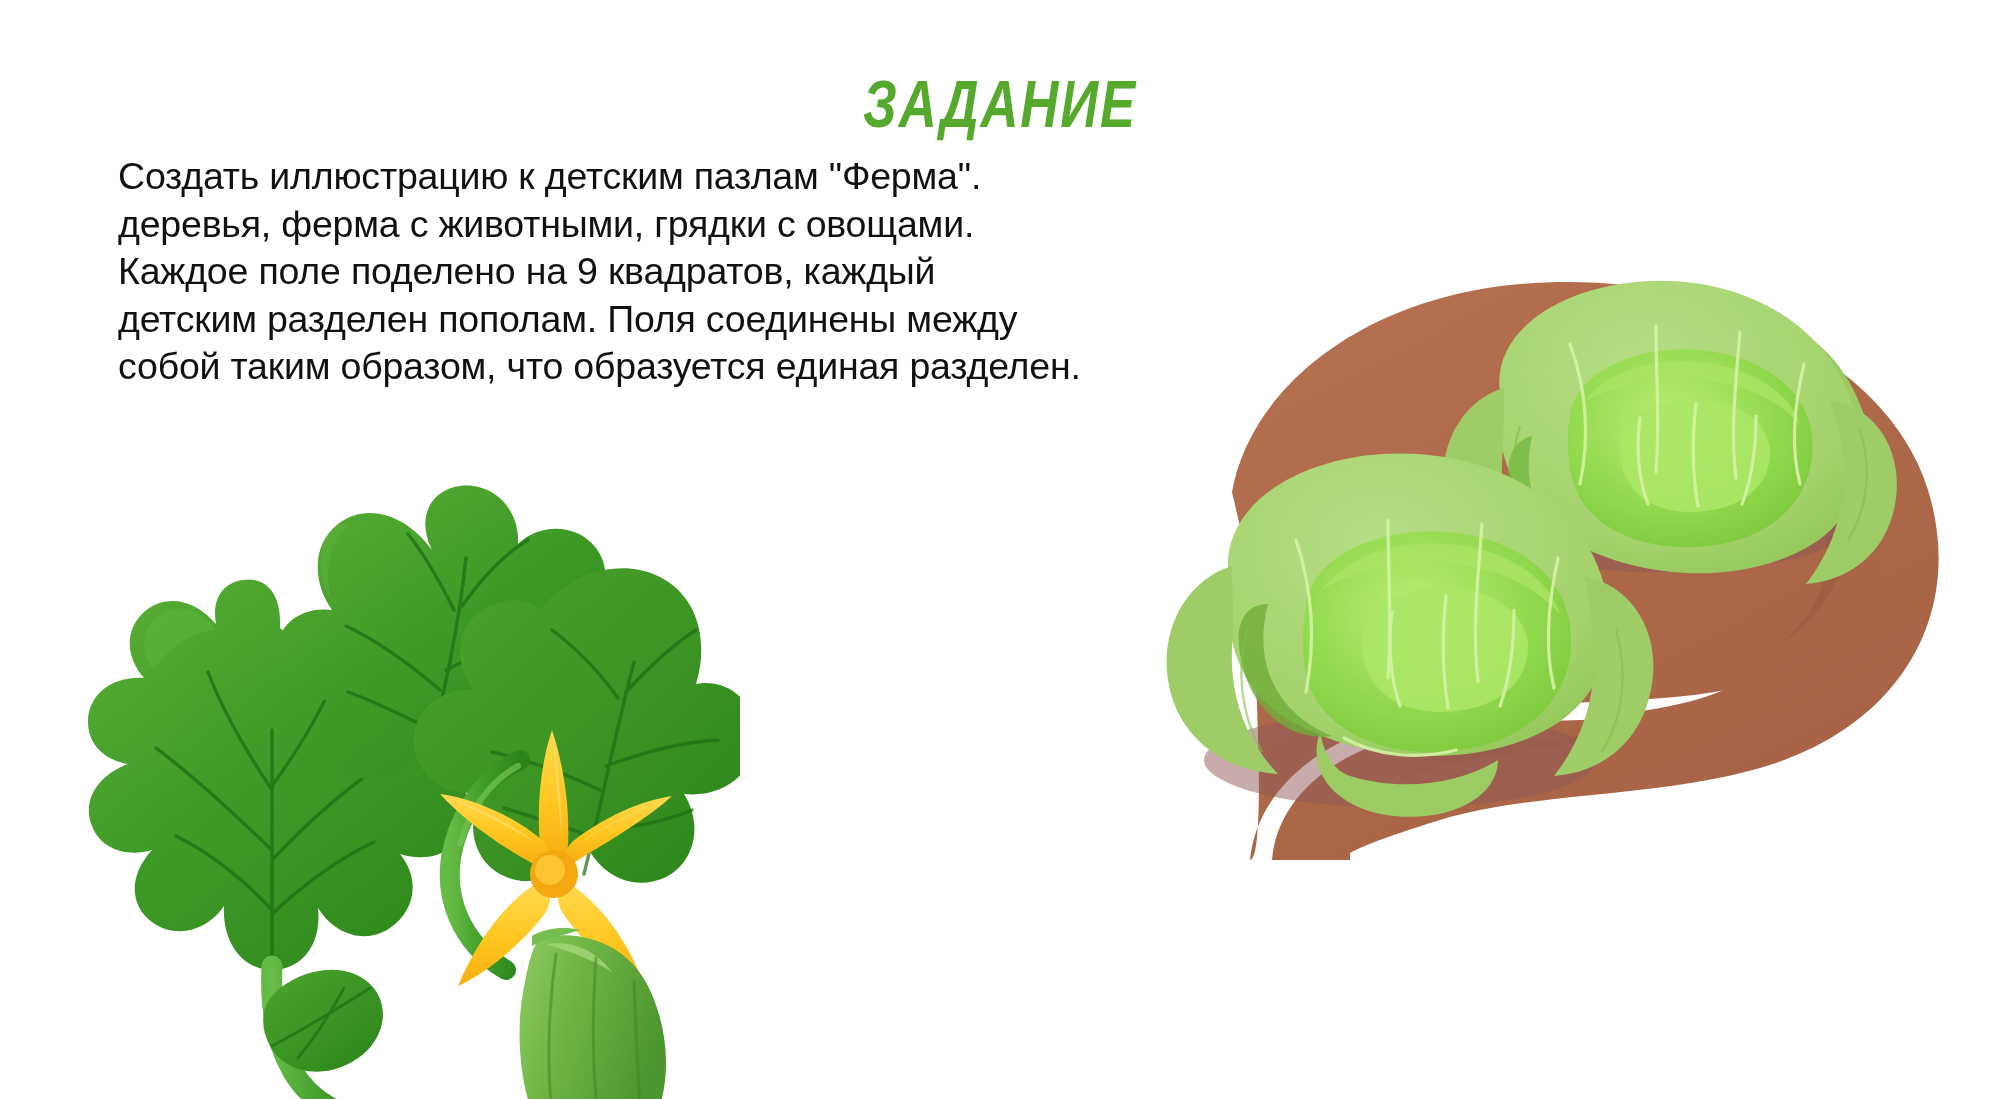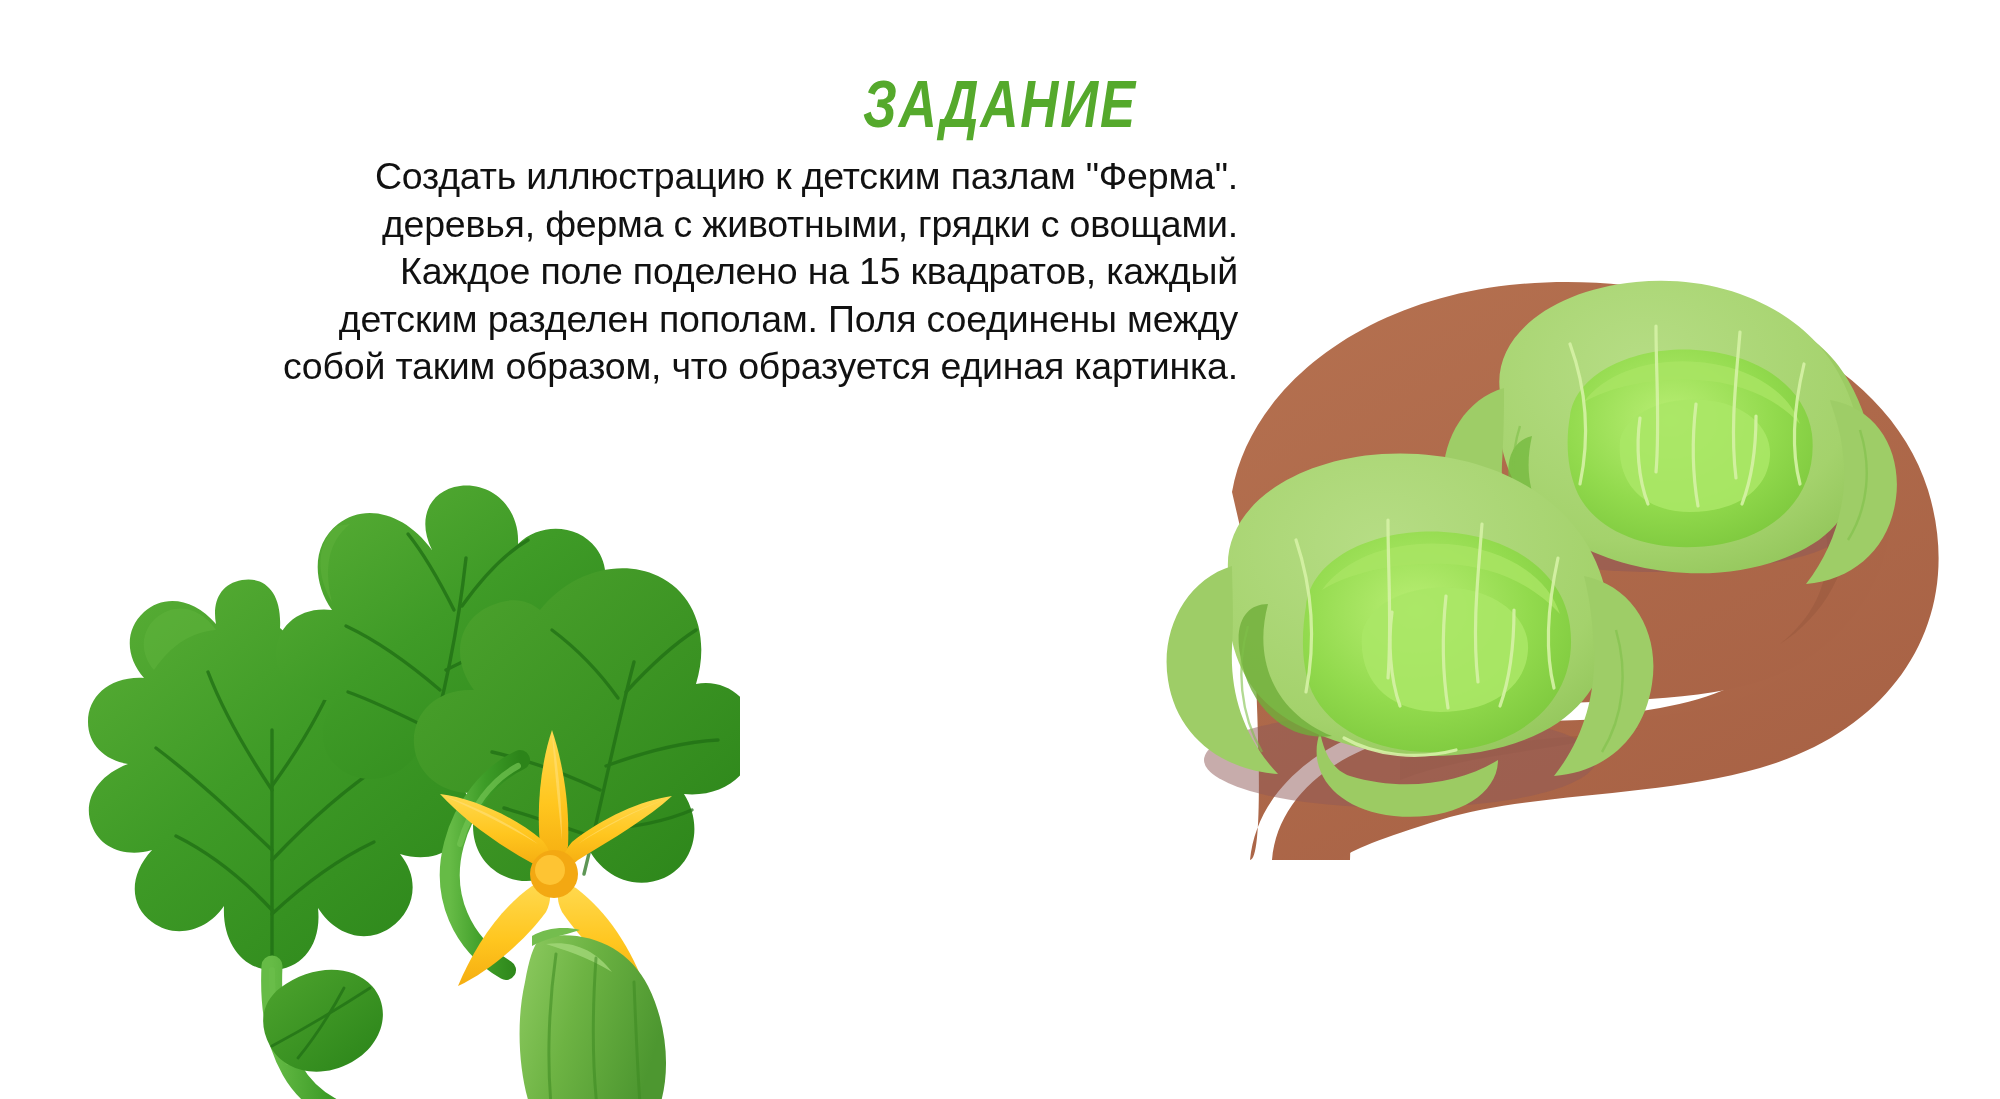--- a/index.html
+++ b/index.html
@@ -28,40 +28,40 @@
 
   
   #body-text{
     position:absolute;left:118px;top:153px;width:1120px;
     font-size:37.5px;
     line-height:47.5px;
     color:#111111;
     font-family:"Liberation Sans",sans-serif;
     letter-spacing:-0.2px;
   }
-  #body-text .ln{display:block;white-space:nowrap;text-align:right;}
+  #body-text .ln{display:block;white-space:nowrap;}
 
   
   .art{position:absolute;pointer-events:none;}
   #veg-right{left:1100px;top:240px;width:900px;height:620px;}
   #veg-left{left:-20px;top:430px;width:760px;height:700px;}
 </style>
 </head>
 <body>
 
 <div id="slide">
 
   <div id="title">ЗАДАНИЕ</div>
 
   <div id="body-text">
     <span class="ln">Создать иллюстрацию к детским пазлам "Ферма".</span>
     <span class="ln">деревья, ферма с животными, грядки с овощами.</span>
-    <span class="ln">Каждое поле поделено на 15 квадратов, каждый</span>
+    <span class="ln">Каждое поле поделено на 9 квадратов, каждый</span>
     <span class="ln">детским разделен пополам. Поля соединены между</span>
-    <span class="ln">собой таким образом, что образуется единая картинка.</span>
+    <span class="ln">собой таким образом, что образуется единая разделен.</span>
   </div>
 
   <svg class="art" id="veg-right" viewBox="0 0 900 620">
     <defs>
       <linearGradient id="soilG" x1="0" y1="0" x2="0.6" y2="1">
         <stop offset="0%" stop-color="#b57150"></stop>
         <stop offset="100%" stop-color="#a86245"></stop>
       </linearGradient>
       <radialGradient id="headG" cx="0.42" cy="0.36" r="0.78">
         <stop offset="0%" stop-color="#b9ee74"></stop>

